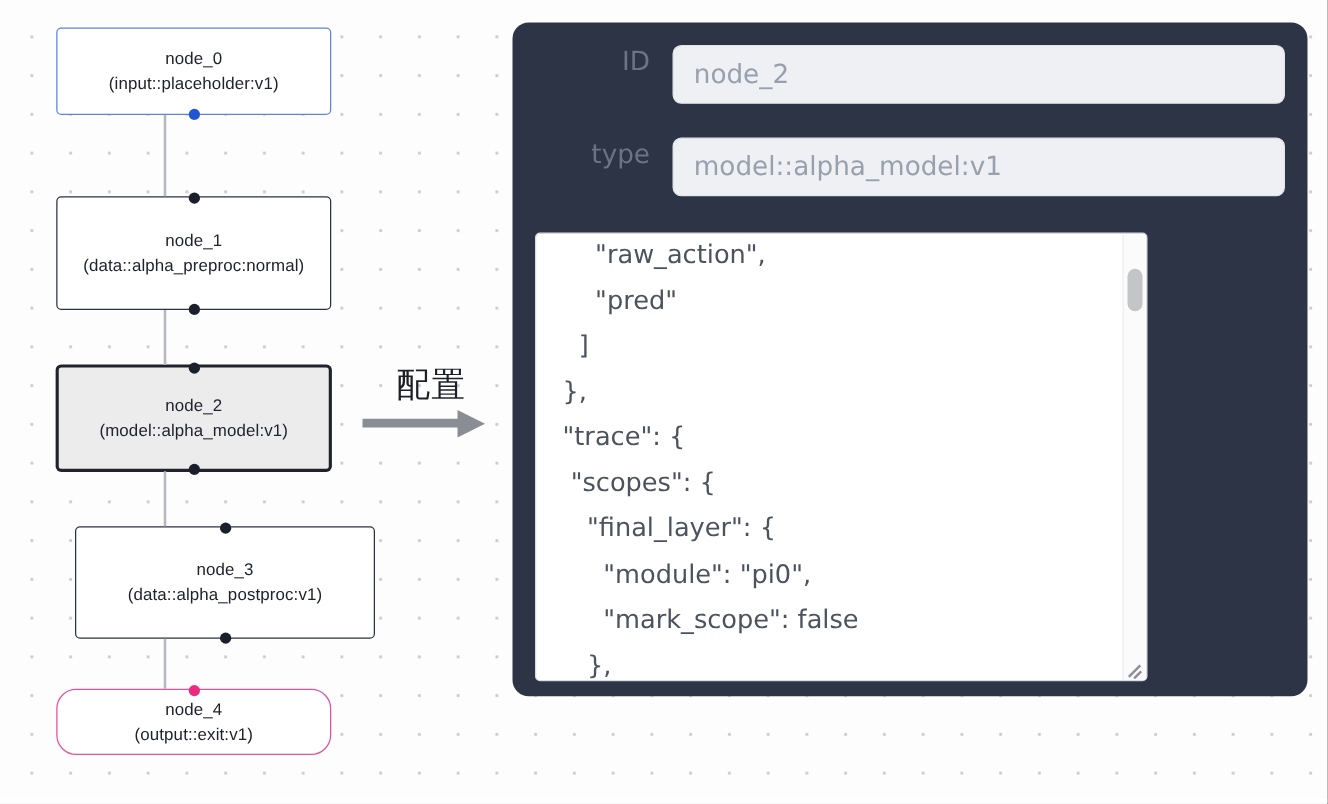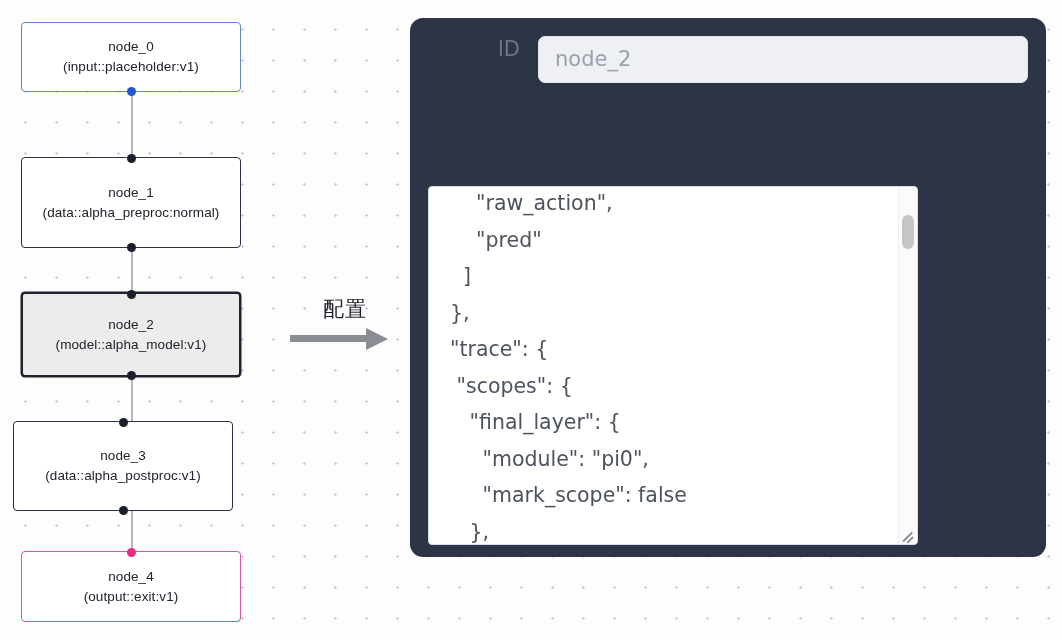--- a/index.html
+++ b/index.html
@@ -19,41 +19,41 @@
     background-position:10px 14px;
   }
   .white-strip-bottom{position:absolute;left:0;bottom:0;width:1062px;height:4px;background:#ffffff;}
 
   
   .node{
     position:absolute;box-sizing:border-box;
     background:#ffffff;border:1.6px solid #2b3044;border-radius:4px;
     display:flex;align-items:center;justify-content:center;text-align:center;
     color:#20232e;font-size:13.5px;line-height:20px;
-    padding:4px 6px;letter-spacing:.1px;
+    padding:4px 6px;letter-spacing:.1px;margin-left:24px;
   }
   .node .nlabel{display:block;width:100%;white-space:pre-line;word-break:break-all;}
   .node.is-input{border:1.6px solid #5b86d6;}
   .node.is-output{border:1.8px solid #e0539b;}
   .node.is-selected{background:#ececec;border:2.2px solid #20232e;box-shadow:0 0 0 .5px #20232e;}
 
   .handle{
     position:absolute;width:9px;height:9px;border-radius:50%;
     background:#1b1f2b;left:50%;margin-left:-4.5px;z-index:6;
   }
   .handle.top{top:-4.5px;}
   .handle.bottom{bottom:-4.5px;}
   .handle.blue{background:#2255d6;}
   .handle.pink{background:#ec2a7f;}
 
   .edge{position:absolute;width:1.6px;background:#b4b7be;left:131px;z-index:1;}
 
   
   .annot{position:absolute;left:290px;top:296px;width:110px;text-align:center;}
-  .annot-label{font-size:21px;color:#1c1f27;line-height:26px;letter-spacing:1px;
+  .annot-label{font-size:27px;color:#1c1f27;line-height:26px;letter-spacing:1px;
     font-family:"DejaVu Sans","Liberation Sans",sans-serif;}
   .arrow-wrap{position:relative;height:22px;margin-top:6px;}
   .arrow-shaft{position:absolute;left:0;top:7px;width:80px;height:7px;background:#8b8d94;}
   .arrow-head{position:absolute;left:76px;top:0;width:0;height:0;
     border-top:11px solid transparent;border-bottom:11px solid transparent;border-left:22px solid #8b8d94;}
 
   
   .panel{
     position:absolute;left:410px;top:18px;width:636px;height:539px;
     background:#2c3446;border-radius:13px;box-sizing:border-box;overflow:hidden;
@@ -128,48 +128,52 @@
     <span class="handle bottom"></span>
   </div>
 
   <div class="node is-selected" style="left:21px;top:292px;width:220px;height:85px;">
     <span class="nlabel">node_2
 (model::alpha_model:v1)</span>
     <span class="handle top"></span>
     <span class="handle bottom"></span>
   </div>
 
-  <div class="node" style="left:13px;top:421px;width:220px;height:90px;justify-content:flex-end;">
+  <div class="node" style="left:36px;top:421px;width:240px;height:90px;justify-content:flex-end;">
     <span class="nlabel">node_3
 (data::alpha_postproc:v1)</span>
     <span class="handle top"></span>
     <span class="handle bottom"></span>
   </div>
 
-  <div class="node is-output" style="left:21px;top:551px;width:220px;height:71px;">
+  <div class="node is-output" style="left:21px;top:551px;width:220px;height:53px;border-radius:16px;">
     <span class="nlabel">node_4
 (output::exit:v1)</span>
     <span class="handle top pink"></span>
   </div>
 
   <div class="annot">
     <div class="annot-label">配置</div>
     <div class="arrow-wrap">
       <div class="arrow-shaft"></div>
       <div class="arrow-head"></div>
     </div>
   </div>
 
   <div class="panel">
 
     <div class="field-row" id="row-id">
       <div class="field-label">ID</div>
       <div class="field-input">node_2</div>
     </div>
 
+    <div class="field-row" id="row-type">
+      <div class="field-label">type</div>
+      <div class="field-input">model::alpha_model:v1</div>
+    </div>
 
     <div class="field-row" id="row-config">
       <div class="ta-wrap">
         <div class="textarea">
           <div class="ta-text">      "raw_action",
       "pred"
     ]
   },
   "trace": {
    "scopes": {

